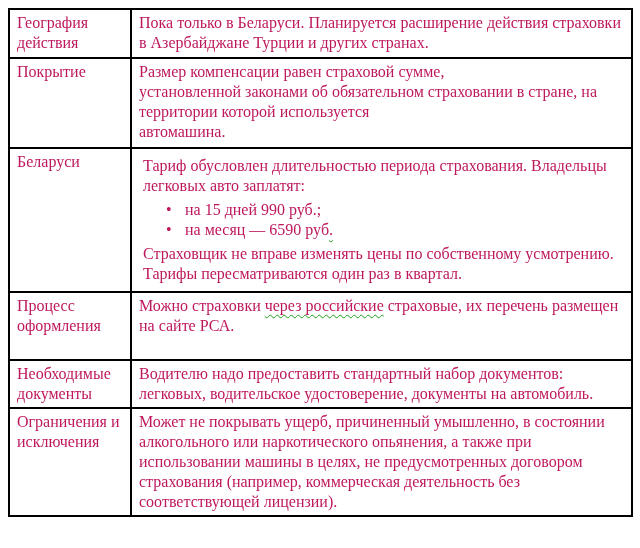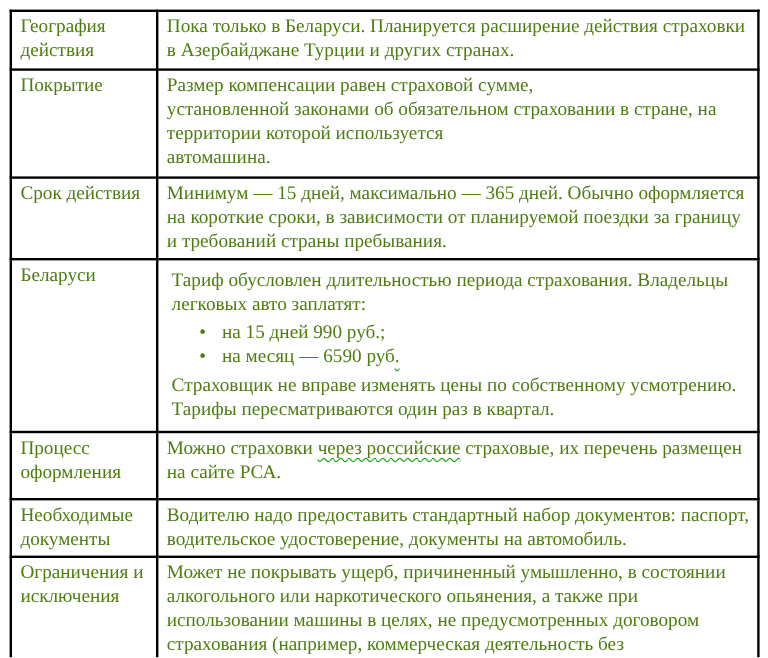--- a/index.html
+++ b/index.html
@@ -3,21 +3,21 @@
 <meta charset="utf-8">
 <style>
   html, body { margin: 0; padding: 0; background: #ffffff; }
   .page {
     position: relative;
     width: 640px;
     height: 548px;
     background: #ffffff;
     overflow: hidden;
     font-family: "Liberation Serif", "DejaVu Serif", serif;
-    color: #4d7c0f;
+    color: #be185d;
   }
   table.doc-table {
     position: absolute;
     left: 8px;
     top: 8px;
     width: 623px;
     border-collapse: collapse;
     table-layout: fixed;
   }
   table.doc-table td {
@@ -59,46 +59,42 @@
       <tr style="height:49px">
         <td class="lbl">География действия</td>
         <td class="val">Пока только в Беларуси. Планируется расширение действия страховки в Азербайджане Турции и других странах.</td>
       </tr>
       <tr style="height:90px">
         <td class="lbl">Покрытие</td>
         <td class="val preline">Размер компенсации равен страховой сумме,
 установленной законами об обязательном страховании в стране, на территории которой используется
 автомашина.</td>
       </tr>
-      <tr style="height:66px">
-        <td class="lbl">Срок действия</td>
-        <td class="val">Минимум — 15 дней, максимально — 365 дней. Обычно оформляется на короткие сроки, в зависимости от планируемой поездки за границу и требований страны пребывания.</td>
-      </tr>
       <tr style="height:126px">
         <td class="lbl">Беларуси</td>
         <td class="val">
           <p class="para">Тариф обусловлен длительностью периода страхования. Владельцы легковых авто заплатят:</p>
           <div class="li">
               <span class="bullet">•</span>
               <span class="li-text">на 15 дней 990 руб.;</span>
             </div>
           <div class="li">
               <span class="bullet">•</span>
               <span class="li-text"><span>на месяц — 6590 руб</span><span class="squiggle">.</span></span>
             </div>
           <p class="para">Страховщик не вправе изменять цены по собственному усмотрению. Тарифы пересматриваются один раз в квартал.</p>
         </td>
       </tr>
-      <tr style="height:56px">
+      <tr style="height:68px">
         <td class="lbl">Процесс оформления</td>
         <td class="val"><span>Можно страховки </span><span class="squiggle">через российские</span><span> страховые, их перечень размещен на сайте РСА.</span></td>
       </tr>
       <tr style="height:48px">
         <td class="lbl">Необходимые документы</td>
-        <td class="val">Водителю надо предоставить стандартный набор документов: паспорт, водительское удостоверение, документы на автомобиль.</td>
+        <td class="val">Водителю надо предоставить стандартный набор документов: легковых, водительское удостоверение, документы на автомобиль.</td>
       </tr>
       <tr style="height:107px">
         <td class="lbl">Ограничения и исключения</td>
         <td class="val">Может не покрывать ущерб, причиненный умышленно, в состоянии алкогольного или наркотического опьянения, а также при использовании машины в целях, не предусмотренных договором страхования (например, коммерческая деятельность без соответствующей лицензии).</td>
       </tr>
     </tbody>
   </table>
 </div>
 
 </body></html>

